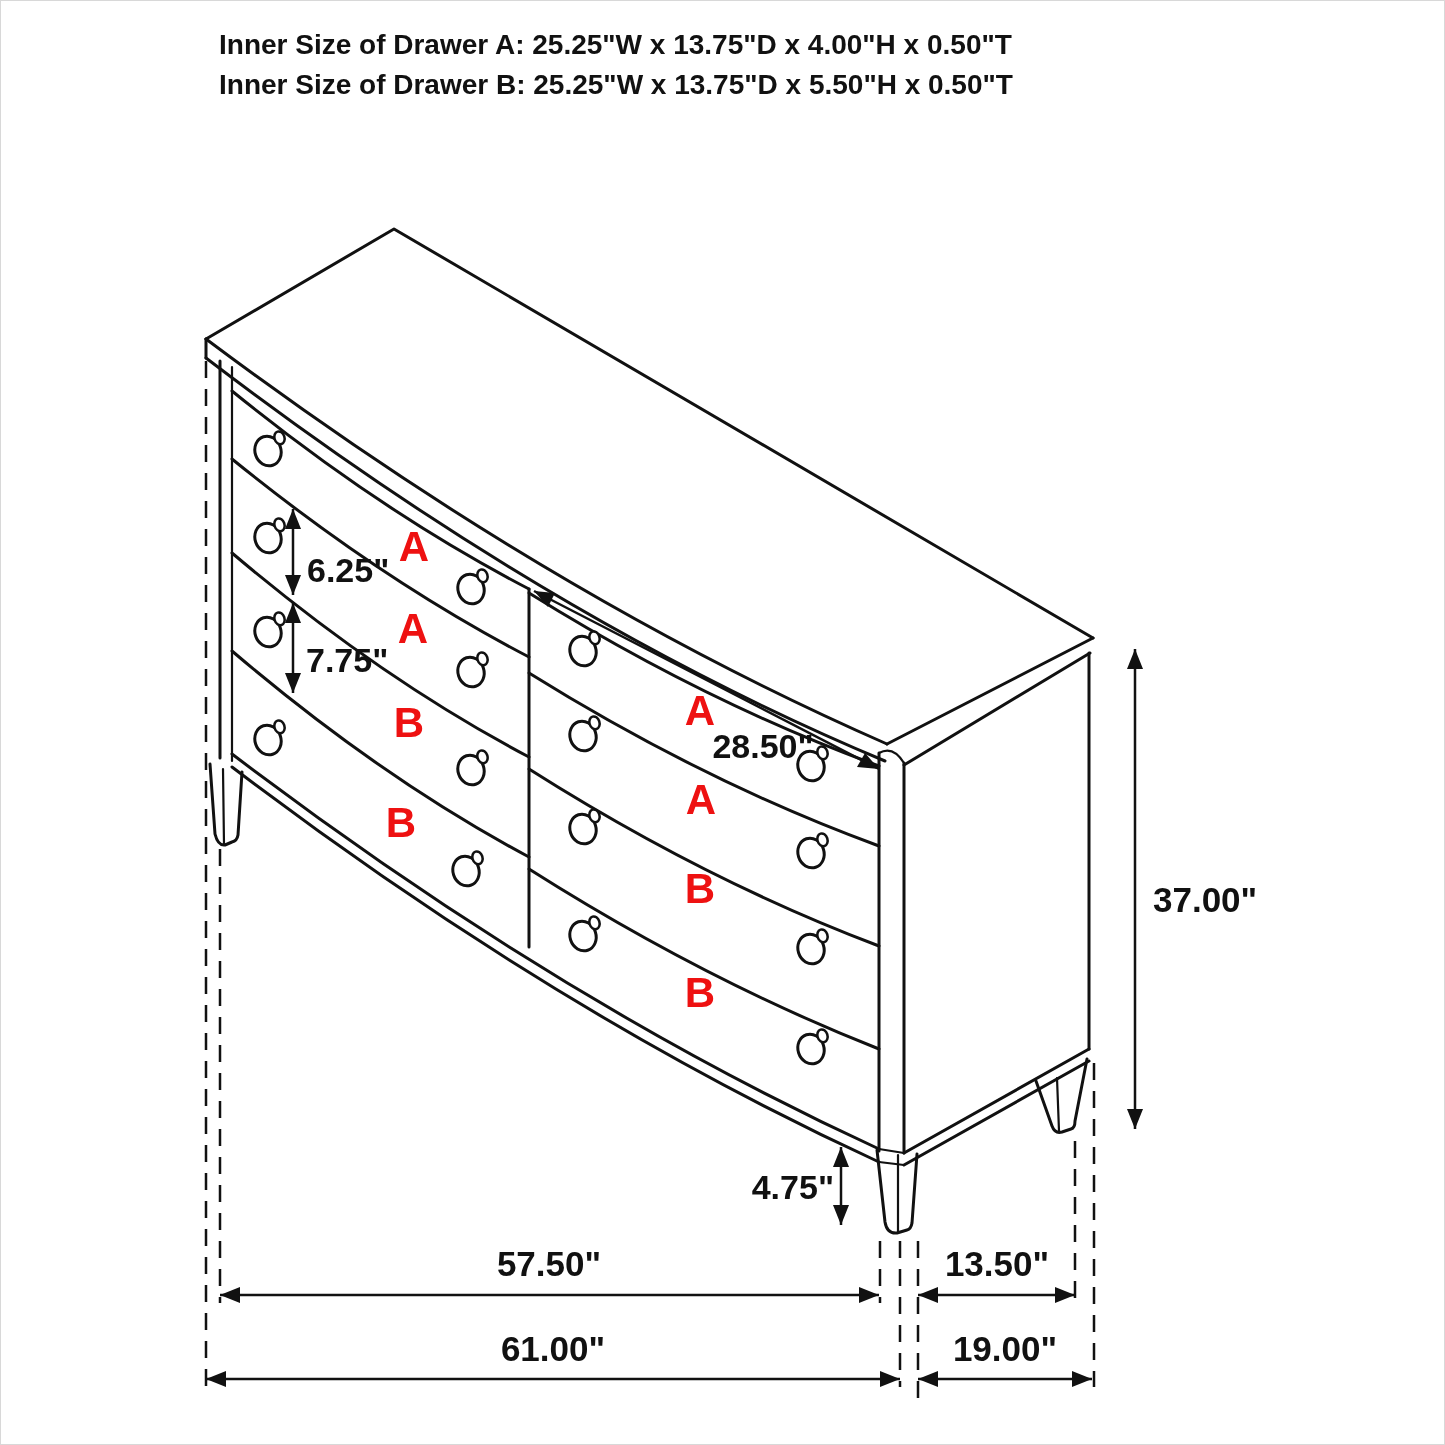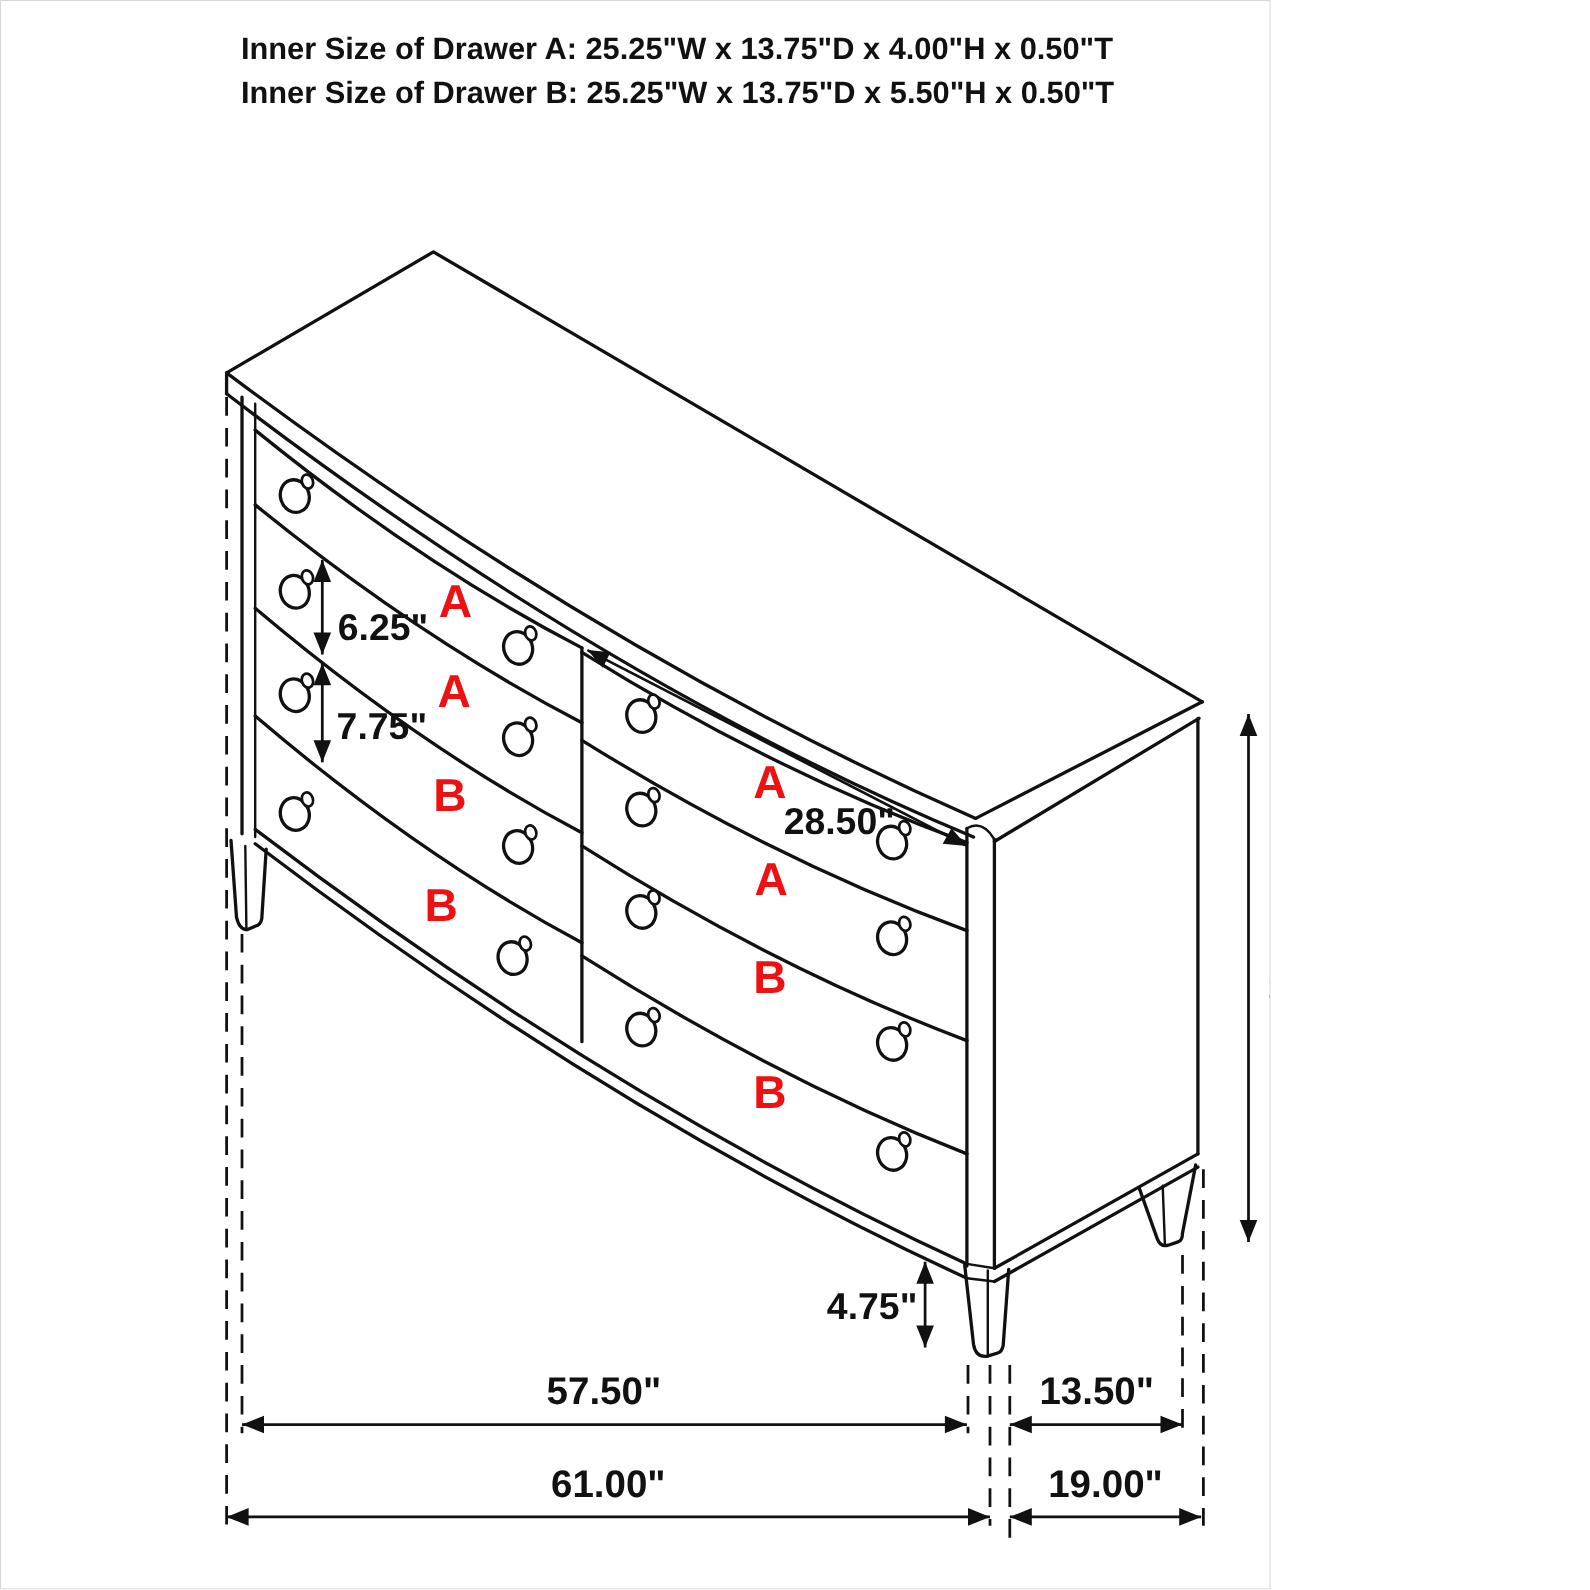--- a/index.html
+++ b/index.html
@@ -1,18 +1,18 @@
 <!DOCTYPE html>
 <html style="--line: #111111; --red: #ee1111; --bg: #ffffff;"><head>
 <meta charset="utf-8">
 <style>
   html,body{margin:0;padding:0;background:#fff;}
   .stage{
     position:relative;
-    width:1155px;height:1445px;
+    width:1445px;height:1445px;
     background:var(--bg,#ffffff);
     box-sizing:border-box;
     border:1px solid #d8d8d8;
     font-family:"Liberation Sans",sans-serif;
     overflow:hidden;
   }
   svg text{font-family:"Liberation Sans","DejaVu Sans",sans-serif;font-weight:bold;}
   .ln{fill:none;stroke:var(--line,#111);stroke-width:3;stroke-linecap:round;stroke-linejoin:round;}
   .thin{stroke-width:2.2;}
   .dim{fill:none;stroke:var(--line,#111);stroke-width:2.5;stroke-linecap:butt;}

